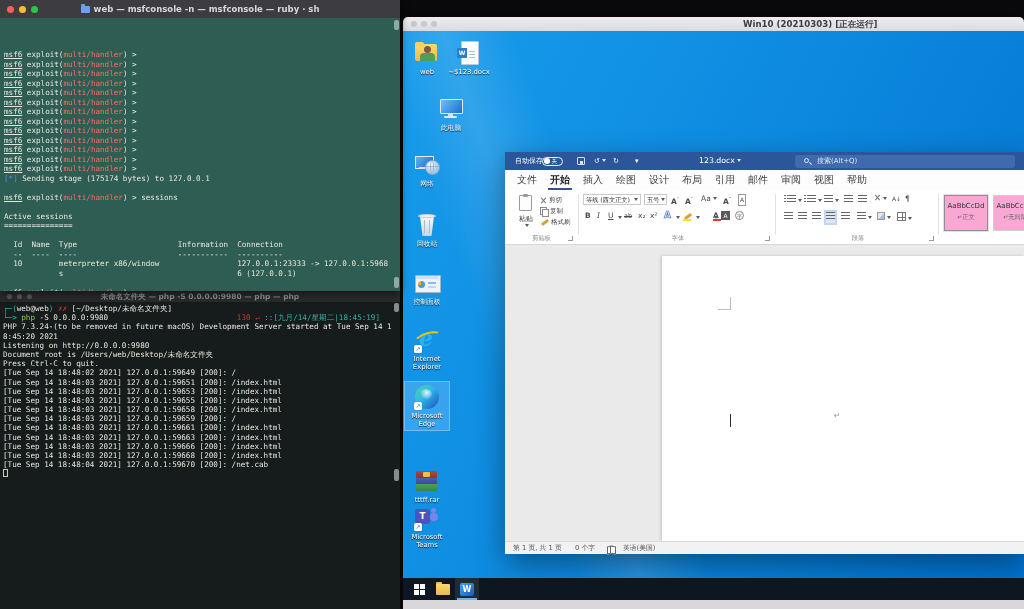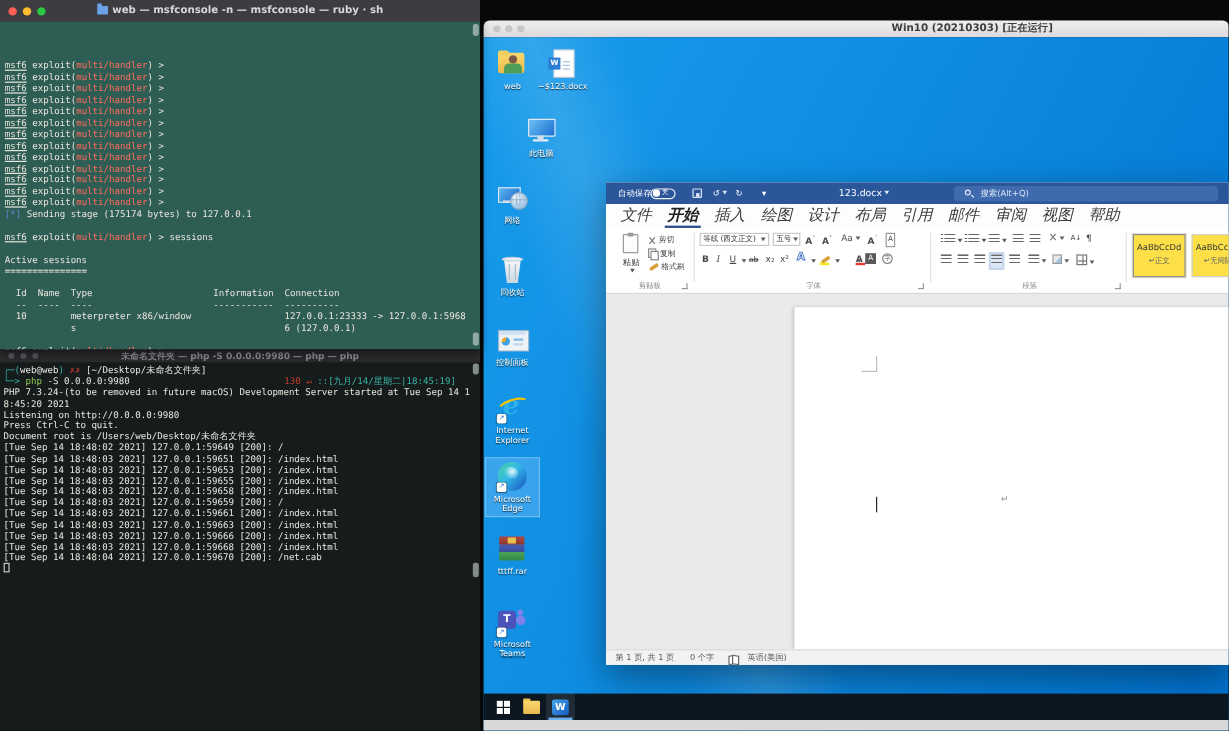--- a/index.html
+++ b/index.html
@@ -57,21 +57,21 @@
     text-shadow:0 1px 1px rgba(0,0,0,.85);max-width:44px;}
   .desk-item.selected{background:rgba(150,205,255,.30);outline:1px solid rgba(190,225,255,.55);padding:2px 0 2px;}
   [data-name="desktop-icon-web"]{left:2px;top:9px;}
   [data-name="desktop-icon-docx"]{left:44px;top:9px;}
   [data-name="desktop-icon-this-pc"]{left:2px;top:65px;margin-left:24px;}
   [data-name="desktop-icon-network"]{left:2px;top:121px;}
   [data-name="desktop-icon-recycle-bin"]{left:2px;top:181px;}
   [data-name="desktop-icon-control-panel"]{left:2px;top:239px;}
   [data-name="desktop-icon-internet-explorer"]{left:2px;top:296px;}
   [data-name="desktop-icon-edge"]{left:2px;top:351px;}
-  [data-name="desktop-icon-rar"]{left:2px;top:413px;align-items:center;}
+  [data-name="desktop-icon-rar"]{left:2px;top:437px;align-items:center;}
   [data-name="desktop-icon-teams"]{left:2px;top:474px;}
 
   .di{position:relative;width:26px;height:26px;flex:none;}
   .di i{position:absolute;}
   
   .di.folder-user::before{content:"";position:absolute;left:1px;top:4px;width:22px;height:17px;background:linear-gradient(#fad96d,#eeb94d);border-radius:2px;}
   .di.folder-user::after{content:"";position:absolute;left:1px;top:2px;width:9px;height:4px;background:#f4cf62;border-radius:2px 2px 0 0;}
   .di.folder-user .p1{left:10px;top:6px;width:7px;height:7px;border-radius:50%;background:#7c5a44;z-index:2;}
   .di.folder-user .p2{left:6px;top:13px;width:15px;height:8px;border-radius:4px 4px 0 0;background:#4e9e57;z-index:2;}
   
@@ -150,21 +150,21 @@
   .qa-more{left:130px;font-size:6px;color:#cfdcf0;}
   .doc-title{position:absolute;left:170px;width:90px;text-align:center;font-size:7.8px;line-height:18px;color:#fff;}
   .tri{display:inline-block;width:0;height:0;border-left:2.5px solid transparent;border-right:2.5px solid transparent;border-top:3px solid #5a5a5a;vertical-align:1px;margin-left:2px;}
   .tri.w{border-top-color:#dce7f7;}
   .searchbox{position:absolute;left:290px;top:2.5px;width:220px;height:13px;background:#3f6bae;border-radius:3px;}
   .mag{position:absolute;left:9px;top:3px;width:5px;height:5px;border:1px solid #dfe8f5;border-radius:50%;}
   .mag::after{content:"";position:absolute;left:4px;top:4.5px;width:3px;height:1px;background:#dfe8f5;transform:rotate(45deg);}
   .search-text{position:absolute;left:22px;font-size:7px;line-height:13px;color:#dce7f7;}
 
   #word-tabs{position:absolute;left:0;top:18px;width:519px;height:20px;background:#fdfdfd;display:flex;align-items:center;gap:13px;padding-left:12px;}
-  .wtab{position:relative;font-size:13px;color:#3c3c3c;height:20px;line-height:20px;font-style:italic;}
+  .wtab{position:relative;font-size:10px;color:#3c3c3c;height:20px;line-height:20px;}
   .wtab.selected{font-weight:700;color:#222;}
   .wtab.selected::after{content:"";position:absolute;left:-2px;right:-2px;bottom:0;height:2px;background:#35528c;}
 
   #word-ribbon{position:absolute;left:0;top:38px;width:519px;height:55px;background:#fff;border-bottom:1px solid #d8d8d8;font-size:6.5px;color:#444;}
   .vsep{position:absolute;top:4px;bottom:9px;width:1px;background:#e2e2e2;}
   .glabel{position:absolute;bottom:1px;text-align:center;font-size:6.2px;color:#8a8a8a;}
   .launcher{position:absolute;bottom:3px;width:5px;height:5px;border-right:1px solid #9a9a9a;border-bottom:1px solid #9a9a9a;}
   .ic-paste{position:absolute;left:14px;top:5px;width:13px;height:16px;border:1px solid #9a9a9a;border-radius:1px;background:#fdfdfd;}
   .ic-paste::before{content:"";position:absolute;left:3px;top:-2px;width:5px;height:3px;background:#9a9a9a;border-radius:1px;}
   .plabel{position:absolute;left:8px;top:24px;width:26px;text-align:center;font-size:7px;color:#3b3b3b;}
@@ -193,21 +193,21 @@
   .ic-shade{display:inline-block;width:9px;height:9px;background:#5a5a5a;color:#fff;font-size:6px;line-height:9px;text-align:center;}
   .ic-circ{display:inline-block;width:9px;height:9px;border:1px solid #888;border-radius:50%;font-size:5px;line-height:8px;text-align:center;color:#555;}
   .bars{display:inline-block;width:9px;height:8px;background:repeating-linear-gradient(to bottom,#666 0 1px,transparent 1px 3px);}
   .bars.dotted{position:relative;margin-left:3px;}
   .bars.dotted::before{content:"";position:absolute;left:-3px;top:0;width:1.5px;height:8px;background:repeating-linear-gradient(to bottom,#666 0 1px,transparent 1px 3px);}
   .selbox{background:#dce6f5;outline:2px solid #c4d5ec;}
   .ic-borders{display:inline-block;position:relative;width:9px;height:9px;border:1px solid #777;}
   .ic-borders::before{content:"";position:absolute;left:0;top:4px;width:7px;height:1px;background:#777;}
   .ic-borders::after{content:"";position:absolute;left:3.5px;top:0;width:1px;height:7px;background:#777;}
   .ic-bucket{display:inline-block;width:8px;height:8px;background:linear-gradient(135deg,#e8e8e8 55%,#9cc3e8 55%);border:1px solid #999;}
-  .style-box{position:absolute;top:5px;width:44px;height:36px;border:1px solid #cfcfcf;background:#fde047;text-align:center;overflow:hidden;}
+  .style-box{position:absolute;top:5px;width:44px;height:36px;border:1px solid #cfcfcf;background:#f9a8d4;text-align:center;overflow:hidden;}
   .style-box.selected{border:1px solid #8f8f8f;box-shadow:0 0 0 1px #e2e2e2;}
   .style-sample{display:block;margin-top:6px;font-size:7px;color:#333;white-space:nowrap;}
   .style-label{display:block;margin-top:3px;font-size:6.2px;color:#666;white-space:nowrap;}
 
   #word-docarea{position:absolute;left:0;top:93px;width:519px;height:296px;background:#eaeaea;overflow:hidden;}
   #word-page{position:absolute;left:157px;top:11px;width:362px;height:285px;background:#fff;box-shadow:-1px 0 3px rgba(0,0,0,.18);}
   .corner-mark{position:absolute;left:56px;top:41px;width:13px;height:13px;border-right:1px solid #bdbdbd;border-bottom:1px solid #bdbdbd;}
   .text-cursor{position:absolute;left:68px;top:158px;width:1px;height:13px;background:#2b2b2b;}
   .para-mark{position:absolute;left:172px;top:155px;font-size:8px;color:#9a9a9a;}
 
@@ -273,22 +273,22 @@
         <i class="dot" data-name="zoom-button"></i>
       </span>
       <span class="t-title" data-name="terminal-title"><span>未命名文件夹 — php -S 0.0.0.0:9980 — php — php</span></span>
     </div>
     <div class="t-body" data-name="terminal-output">
         <div class="tline" data-name="terminal-line"><span class="c-t">┌─(</span><span class="c-w">web@web</span><span class="c-t">) </span><span class="c-dr">✗✗</span><span class="c-w"> [~/Desktop/未命名文件夹]</span></div>
         <div class="tline" data-name="terminal-line"><span class="c-t">└─&gt; </span><span class="c-g">php</span><span class="c-w"> -S 0.0.0.0:9980</span><span class="rgt"><span class="c-dr">130 ↵ </span><span class="c-t">::[九月/14/星期二|18:45:19]</span></span></div>
         <div class="tline" data-name="terminal-line"><span class="c-w">PHP 7.3.24-(to be removed in future macOS) Development Server started at Tue Sep 14 1</span></div>
         <div class="tline" data-name="terminal-line"><span class="c-w">8:45:20 2021</span></div>
         <div class="tline" data-name="terminal-line"><span class="c-w">Listening on http://0.0.0.0:9980</span></div>
+        <div class="tline" data-name="terminal-line"><span class="c-w">Document root is /Users/web/Desktop/未命名文件夹</span></div>
         <div class="tline" data-name="terminal-line"><span class="c-w">Press Ctrl-C to quit.</span></div>
-        <div class="tline" data-name="terminal-line"><span class="c-w">Document root is /Users/web/Desktop/未命名文件夹</span></div>
         <div class="tline" data-name="terminal-line"><span class="c-w">[Tue Sep 14 18:48:02 2021] 127.0.0.1:59649 [200]: /</span></div>
         <div class="tline" data-name="terminal-line"><span class="c-w">[Tue Sep 14 18:48:03 2021] 127.0.0.1:59651 [200]: /index.html</span></div>
         <div class="tline" data-name="terminal-line"><span class="c-w">[Tue Sep 14 18:48:03 2021] 127.0.0.1:59653 [200]: /index.html</span></div>
         <div class="tline" data-name="terminal-line"><span class="c-w">[Tue Sep 14 18:48:03 2021] 127.0.0.1:59655 [200]: /index.html</span></div>
         <div class="tline" data-name="terminal-line"><span class="c-w">[Tue Sep 14 18:48:03 2021] 127.0.0.1:59658 [200]: /index.html</span></div>
         <div class="tline" data-name="terminal-line"><span class="c-w">[Tue Sep 14 18:48:03 2021] 127.0.0.1:59659 [200]: /</span></div>
         <div class="tline" data-name="terminal-line"><span class="c-w">[Tue Sep 14 18:48:03 2021] 127.0.0.1:59661 [200]: /index.html</span></div>
         <div class="tline" data-name="terminal-line"><span class="c-w">[Tue Sep 14 18:48:03 2021] 127.0.0.1:59663 [200]: /index.html</span></div>
         <div class="tline" data-name="terminal-line"><span class="c-w">[Tue Sep 14 18:48:03 2021] 127.0.0.1:59666 [200]: /index.html</span></div>
         <div class="tline" data-name="terminal-line"><span class="c-w">[Tue Sep 14 18:48:03 2021] 127.0.0.1:59668 [200]: /index.html</span></div>

